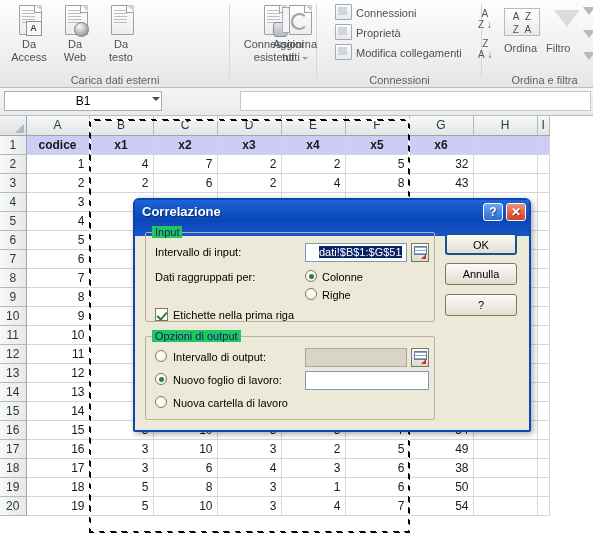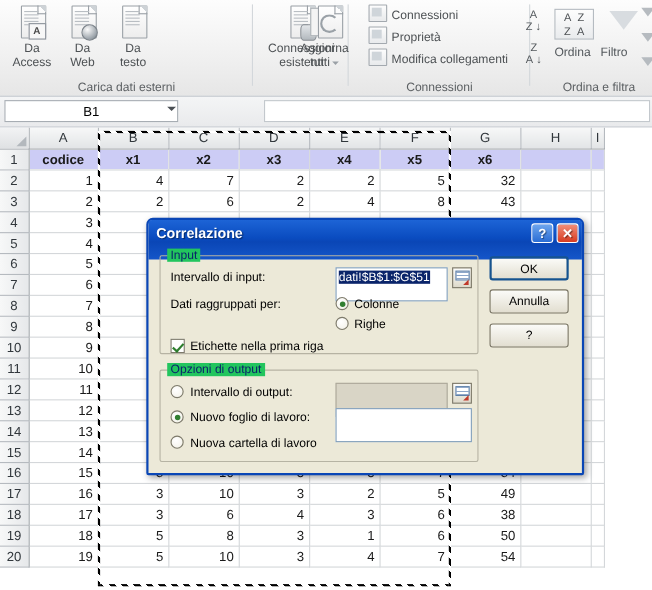--- a/index.html
+++ b/index.html
@@ -410,27 +410,27 @@
     padding: 0 3px;
   }
   .dlabel {
     position: absolute;
     font-size: 11px;
     color: #000000;
     white-space: nowrap;
   }
   .refedit {
     position: absolute;
-    height: 31px;
+    height: 19px;
     background: #ffffff;
     border: 1px solid #7f9db9;
     box-sizing: border-box;
     font-size: 11px;
     line-height: 17px;
-    padding: 0 2px;
+    padding: 0 13px;
     color: #000;
     overflow: hidden;
     white-space: nowrap;
   }
   .refedit.sel {
     background: #ffffff;
   }
   .refedit.sel span.hl {
     background: #0a246a;
     color: #ffffff;

